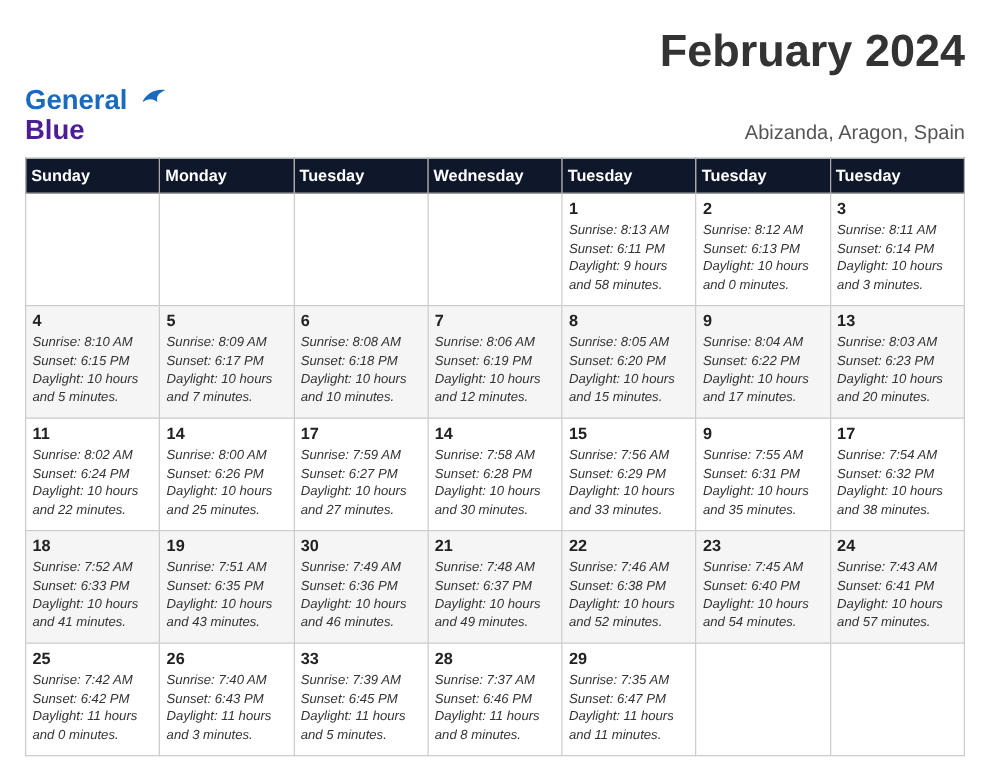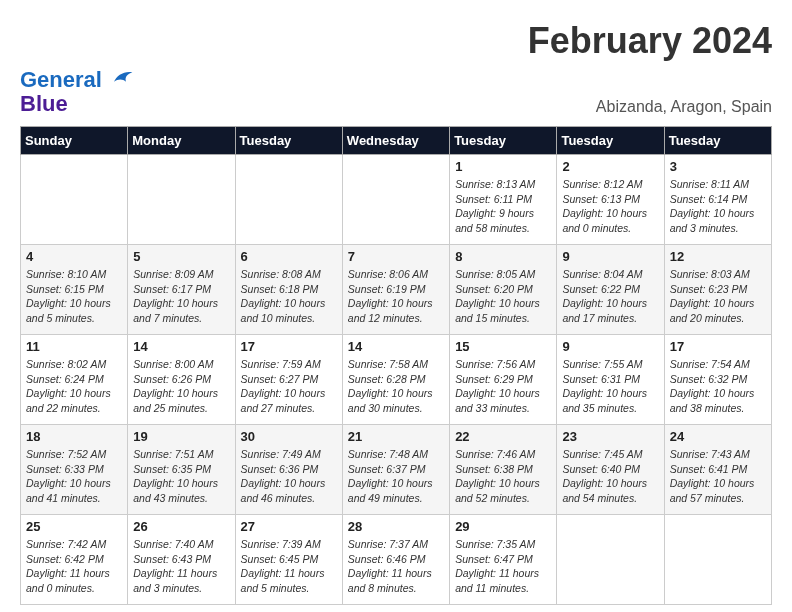--- a/index.html
+++ b/index.html
@@ -161,21 +161,21 @@
       </td>
         <td>
         <div class="day-num">8</div>
         <div class="day-detail">Sunrise: 8:05 AM<br>Sunset: 6:20 PM<br>Daylight: 10 hours and 15 minutes.</div>
       </td>
         <td>
         <div class="day-num">9</div>
         <div class="day-detail">Sunrise: 8:04 AM<br>Sunset: 6:22 PM<br>Daylight: 10 hours and 17 minutes.</div>
       </td>
         <td>
-        <div class="day-num">12</div>
+        <div class="day-num">13</div>
         <div class="day-detail">Sunrise: 8:03 AM<br>Sunset: 6:23 PM<br>Daylight: 10 hours and 20 minutes.</div>
       </td>
       </tr>
       <tr>
         <td>
         <div class="day-num">11</div>
         <div class="day-detail">Sunrise: 8:02 AM<br>Sunset: 6:24 PM<br>Daylight: 10 hours and 22 minutes.</div>
       </td>
         <td>
         <div class="day-num">14</div>
@@ -235,21 +235,21 @@
       <tr>
         <td>
         <div class="day-num">25</div>
         <div class="day-detail">Sunrise: 7:42 AM<br>Sunset: 6:42 PM<br>Daylight: 11 hours and 0 minutes.</div>
       </td>
         <td>
         <div class="day-num">26</div>
         <div class="day-detail">Sunrise: 7:40 AM<br>Sunset: 6:43 PM<br>Daylight: 11 hours and 3 minutes.</div>
       </td>
         <td>
-        <div class="day-num">27</div>
+        <div class="day-num">33</div>
         <div class="day-detail">Sunrise: 7:39 AM<br>Sunset: 6:45 PM<br>Daylight: 11 hours and 5 minutes.</div>
       </td>
         <td>
         <div class="day-num">28</div>
         <div class="day-detail">Sunrise: 7:37 AM<br>Sunset: 6:46 PM<br>Daylight: 11 hours and 8 minutes.</div>
       </td>
         <td>
         <div class="day-num">29</div>
         <div class="day-detail">Sunrise: 7:35 AM<br>Sunset: 6:47 PM<br>Daylight: 11 hours and 11 minutes.</div>
       </td>

